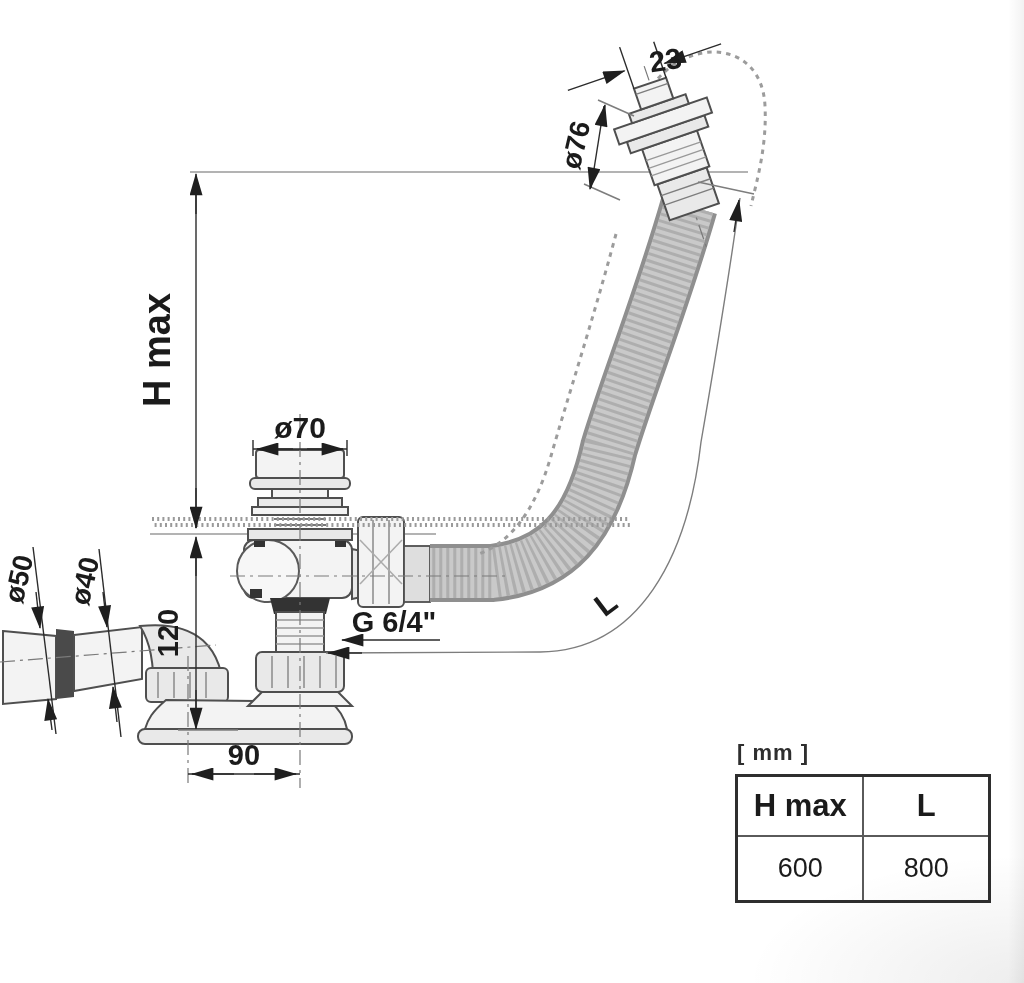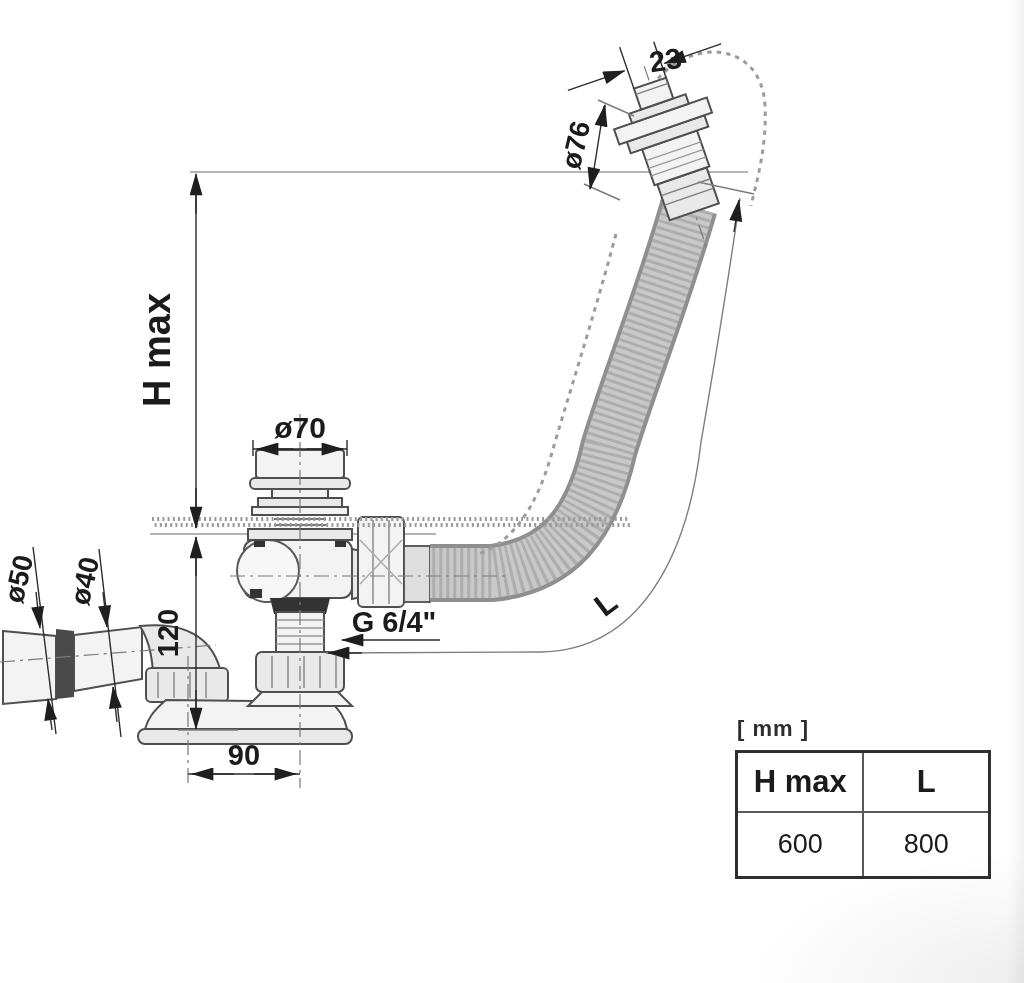--- a/index.html
+++ b/index.html
@@ -21,21 +21,21 @@
   .fillC   {fill:#dedede;stroke:var(--c-line);stroke-width:1.8;}
   .dark    {fill:var(--c-dark_fill);stroke:none;}
   .dim     {stroke:var(--c-dim);stroke-width:1.4;fill:none;}
   .cl      {stroke:#7a7a7a;stroke-width:1.2;fill:none;stroke-dasharray:15 5 3 5;}
   .dot     {stroke:#9c9c9c;stroke-width:3;fill:none;stroke-dasharray:4.5 5;}
   .hatch   {stroke:#9a9a9a;stroke-width:4;fill:none;stroke-dasharray:2 3.2;}
   .thread  {stroke:#999;stroke-width:1.3;}
   .slot    {stroke:#8a8a8a;stroke-width:1.5;}
   .dtxt    {fill:var(--c-text);font-family:"Liberation Sans",sans-serif;font-weight:bold;}
   
-  .spec{position:absolute;left:735px;top:716px;width:256px;}
+  .spec{position:absolute;left:735px;top:740px;width:256px;}
   .spec .unit{font-size:22px;color:#2e2e2e;font-weight:bold;letter-spacing:1px;margin:0 0 8px 2px;}
   .spec table{border-collapse:collapse;background:#fff;}
   .spec th,.spec td{border:2px solid #5a5a5a;text-align:center;color:#1b1b1b;}
   .spec table{border:3px solid #2e2e2e;}
   .spec th{width:126px;height:56px;font-size:31px;font-weight:bold;}
   .spec td{width:126px;height:61px;font-size:27px;font-weight:normal;}
   
   .edge-right{position:absolute;right:0;top:0;width:16px;height:100%;
               background:linear-gradient(to right,rgba(0,0,0,0),rgba(0,0,0,0.05));pointer-events:none;}
   .corner-shade{position:absolute;right:0;bottom:0;width:280px;height:130px;

